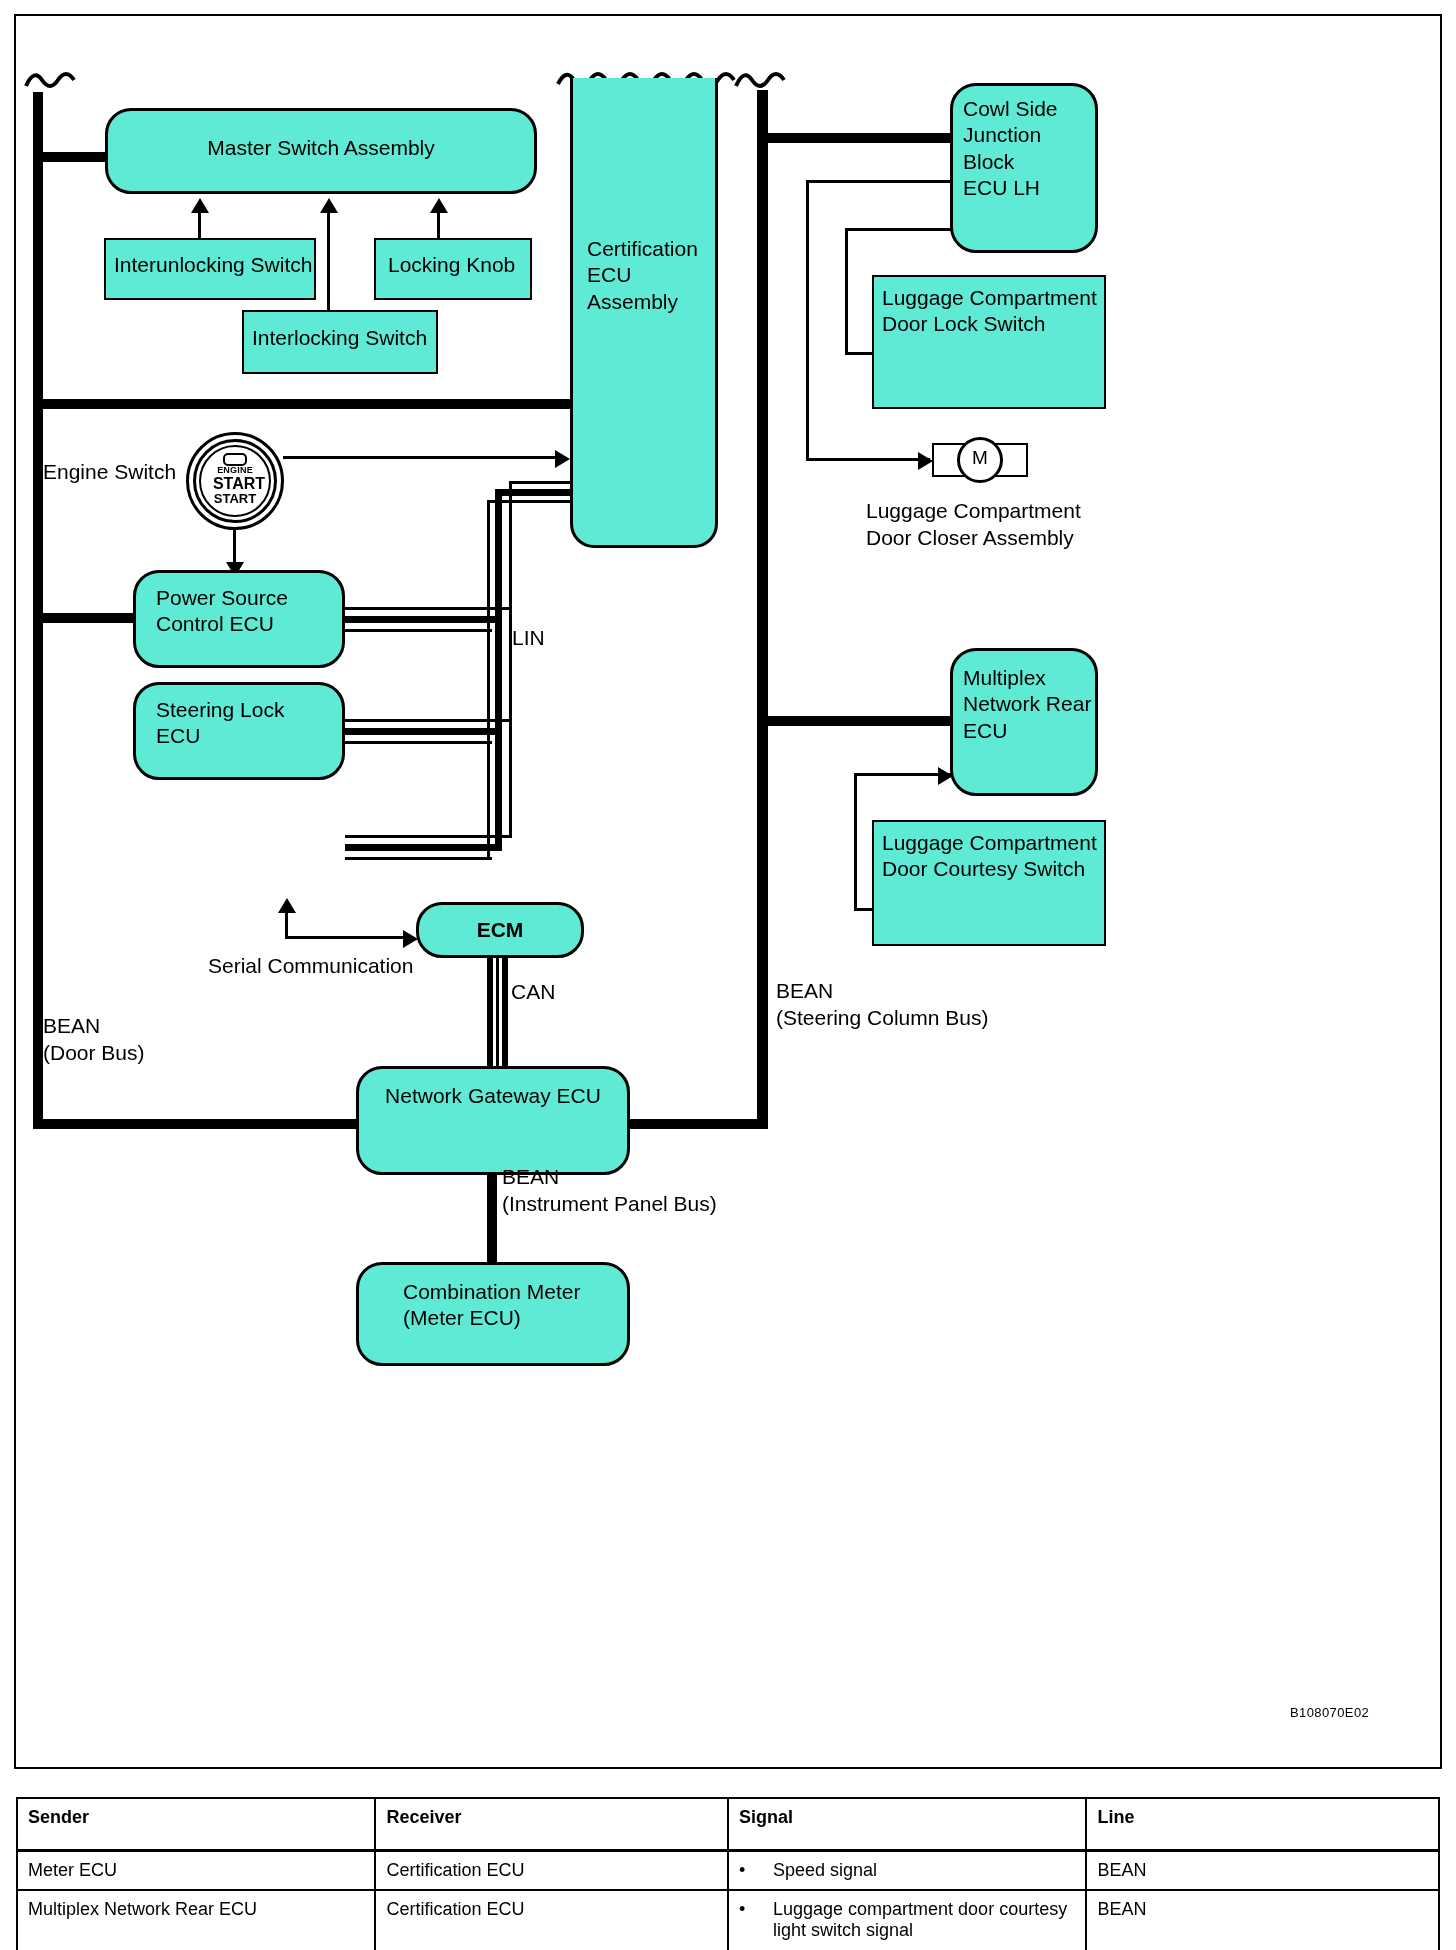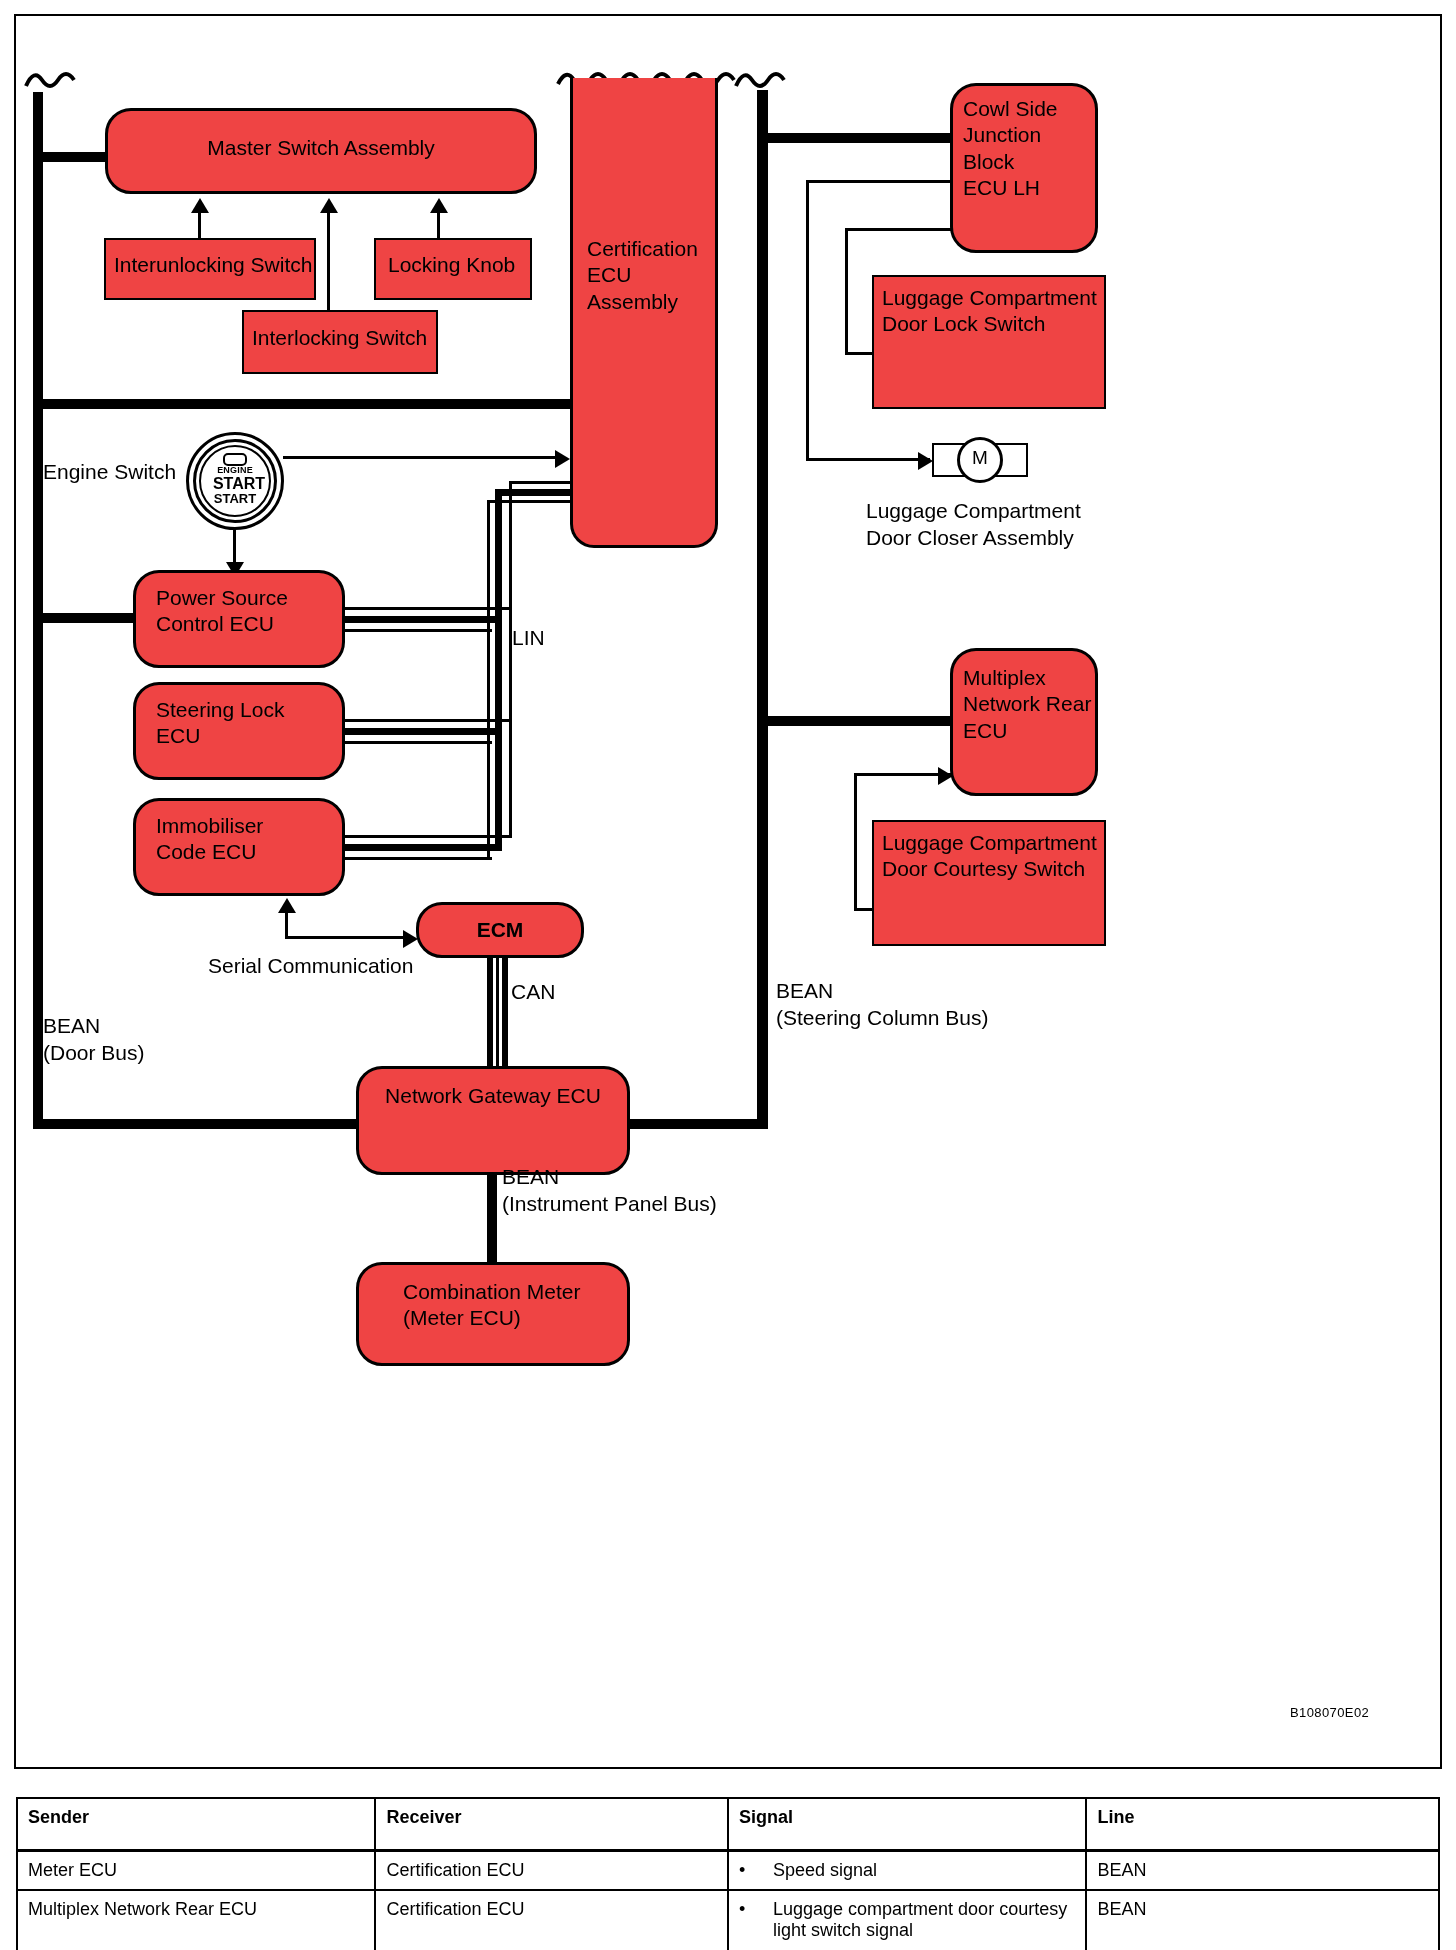--- a/index.html
+++ b/index.html
@@ -26,21 +26,21 @@
     width: 1428px;
     height: 1755px;
     border: 2px solid #000;
     box-sizing: border-box;
   }
   
   .node {
     position: absolute;
     box-sizing: border-box;
     border: 3px solid #000;
-    background: #ef4444;
+    background: #5eead4;
     font-size: 21px;
     line-height: 1.26;
     z-index: 6;
   }
   .node.round { border-radius: 26px; }
   .node.rect  { border-width: 2px; }
   .node .lbl {
     position: absolute;
     white-space: pre-line;
   }
@@ -277,24 +277,20 @@
   <div class="node round" style="left:133px; top:570px; width:212px; height:98px;">
     <span class="lbl tl" style="top:12px; left:20px;">Power Source
 Control ECU</span>
   </div>
 
   <div class="node round" style="left:133px; top:682px; width:212px; height:98px;">
     <span class="lbl tl" style="top:12px; left:20px;">Steering Lock
 ECU</span>
   </div>
 
-  <div class="node round" style="left:133px; top:798px; width:212px; height:98px;">
-    <span class="lbl tl" style="top:12px; left:20px;">Immobiliser
-Code ECU</span>
-  </div>
 
   <div class="wire thin" style="left:345px; top:607px; width:167px; height:3px;"></div>
   <div class="wire bus" style="left:345px; top:616px; width:157px; height:7px;"></div>
   <div class="wire thin" style="left:345px; top:629px; width:147px; height:3px;"></div>
 
   <div class="wire thin" style="left:345px; top:719px; width:167px; height:3px;"></div>
   <div class="wire bus" style="left:345px; top:728px; width:157px; height:7px;"></div>
   <div class="wire thin" style="left:345px; top:741px; width:147px; height:3px;"></div>
 
   <div class="wire thin" style="left:345px; top:835px; width:167px; height:3px;"></div>

